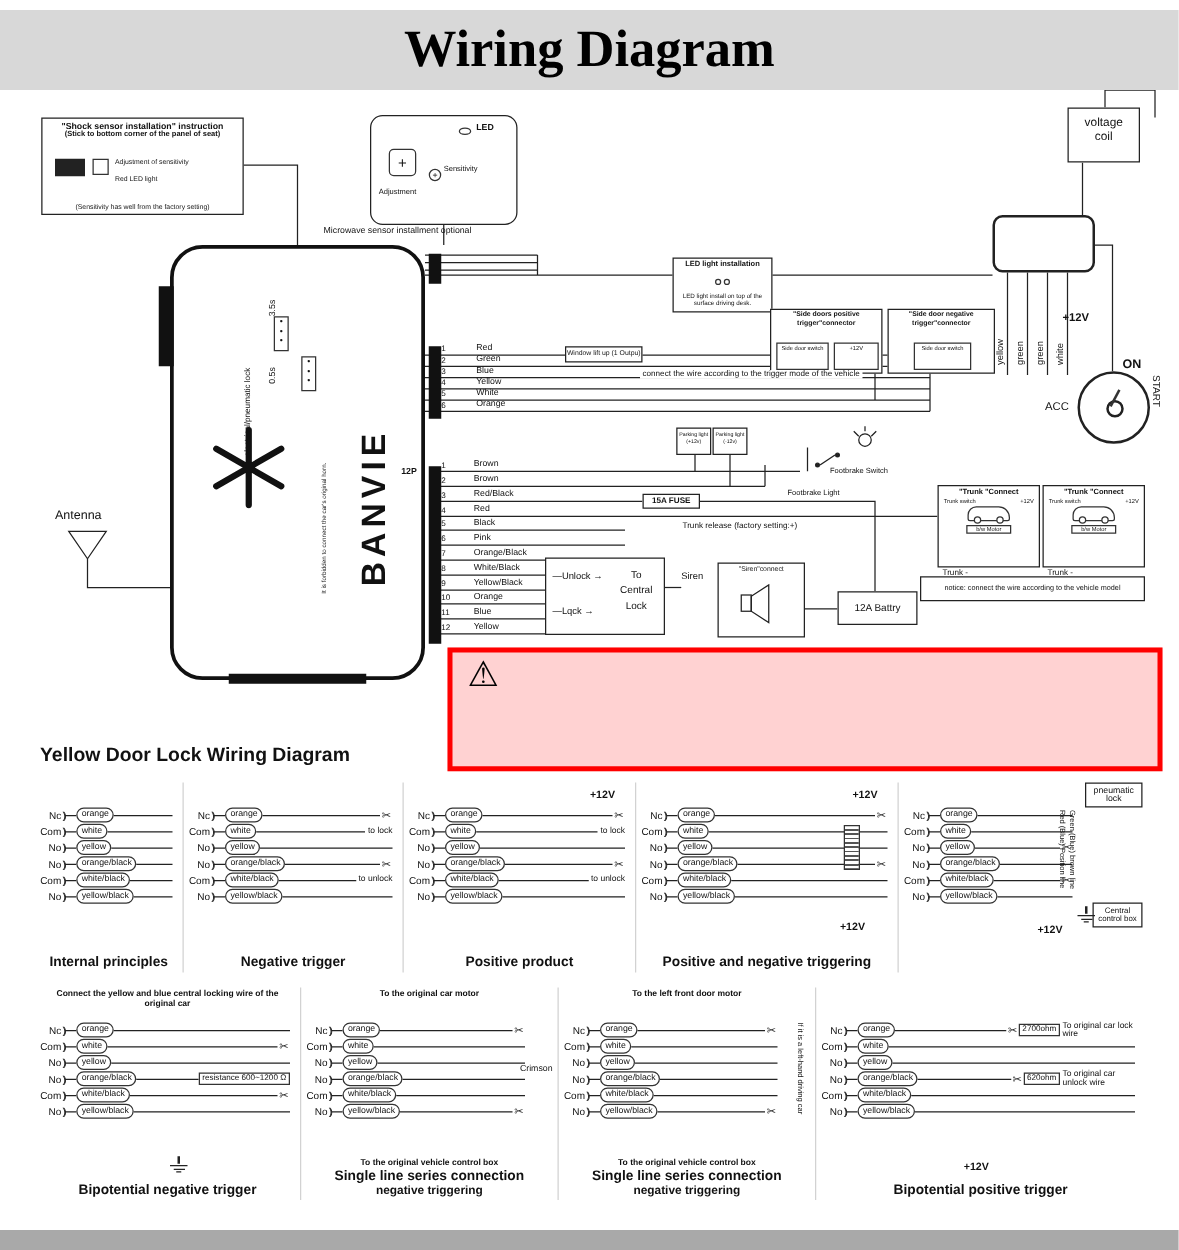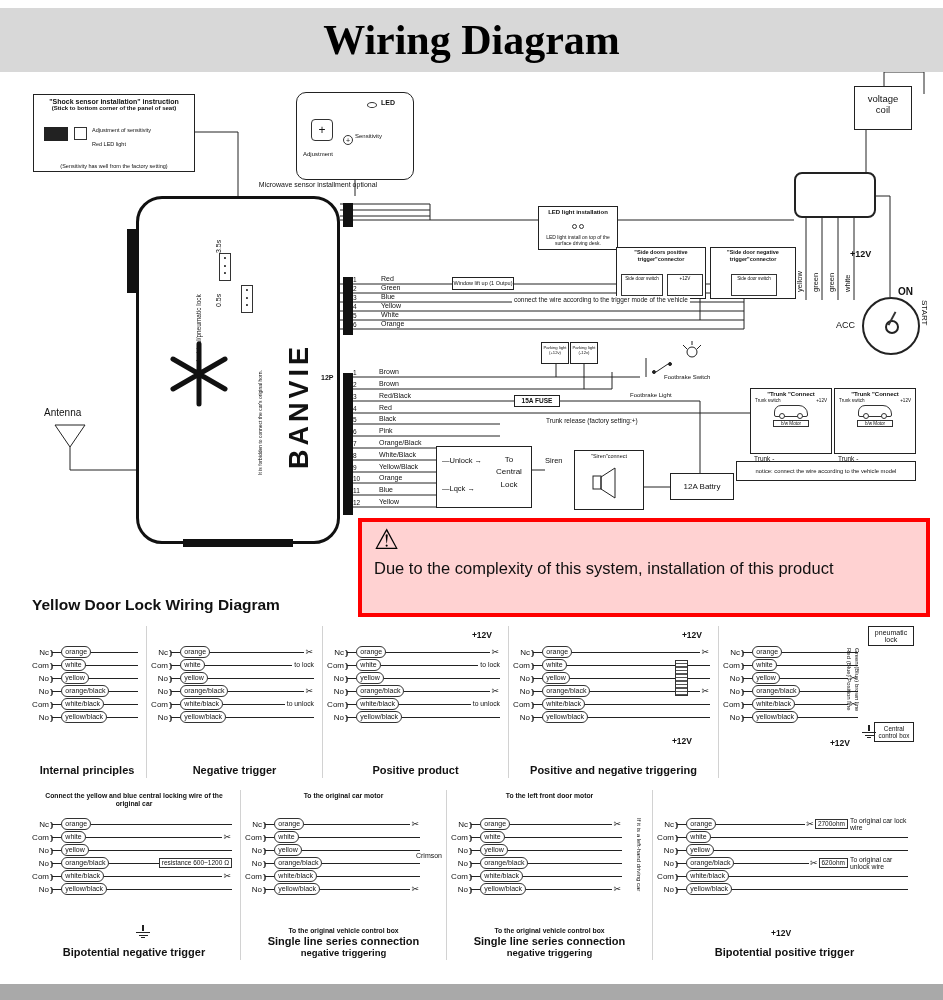--- a/index.html
+++ b/index.html
@@ -324,21 +324,20 @@
 </div>
 <div class="lbl" style="left:754px;top:455px;font-size:6.5px">Trunk -</div>
 <div class="lbl" style="left:838px;top:455px;font-size:6.5px">Trunk -</div>
 <div class="box c" style="left:736px;top:461px;width:180px;height:20px;font-size:5.8px;line-height:18px">notice: connect the wire according to the vehicle model</div>
 
 <div class="warning">
   <div class="wt">
     <span class="wicon">⚠</span>
   </div>
   <div class="wb">
-    <div>Due to the complexity of this system, installation of this product</div>
   </div>
 </div>
 
 <div class="central-title">Yellow Door Lock Wiring Diagram</div>
 
 <div class="prow" id="prow1">
     <div class="panel">
       <div class="rows">
         <div class="wrow">
           <span class="term">Nc</span>

